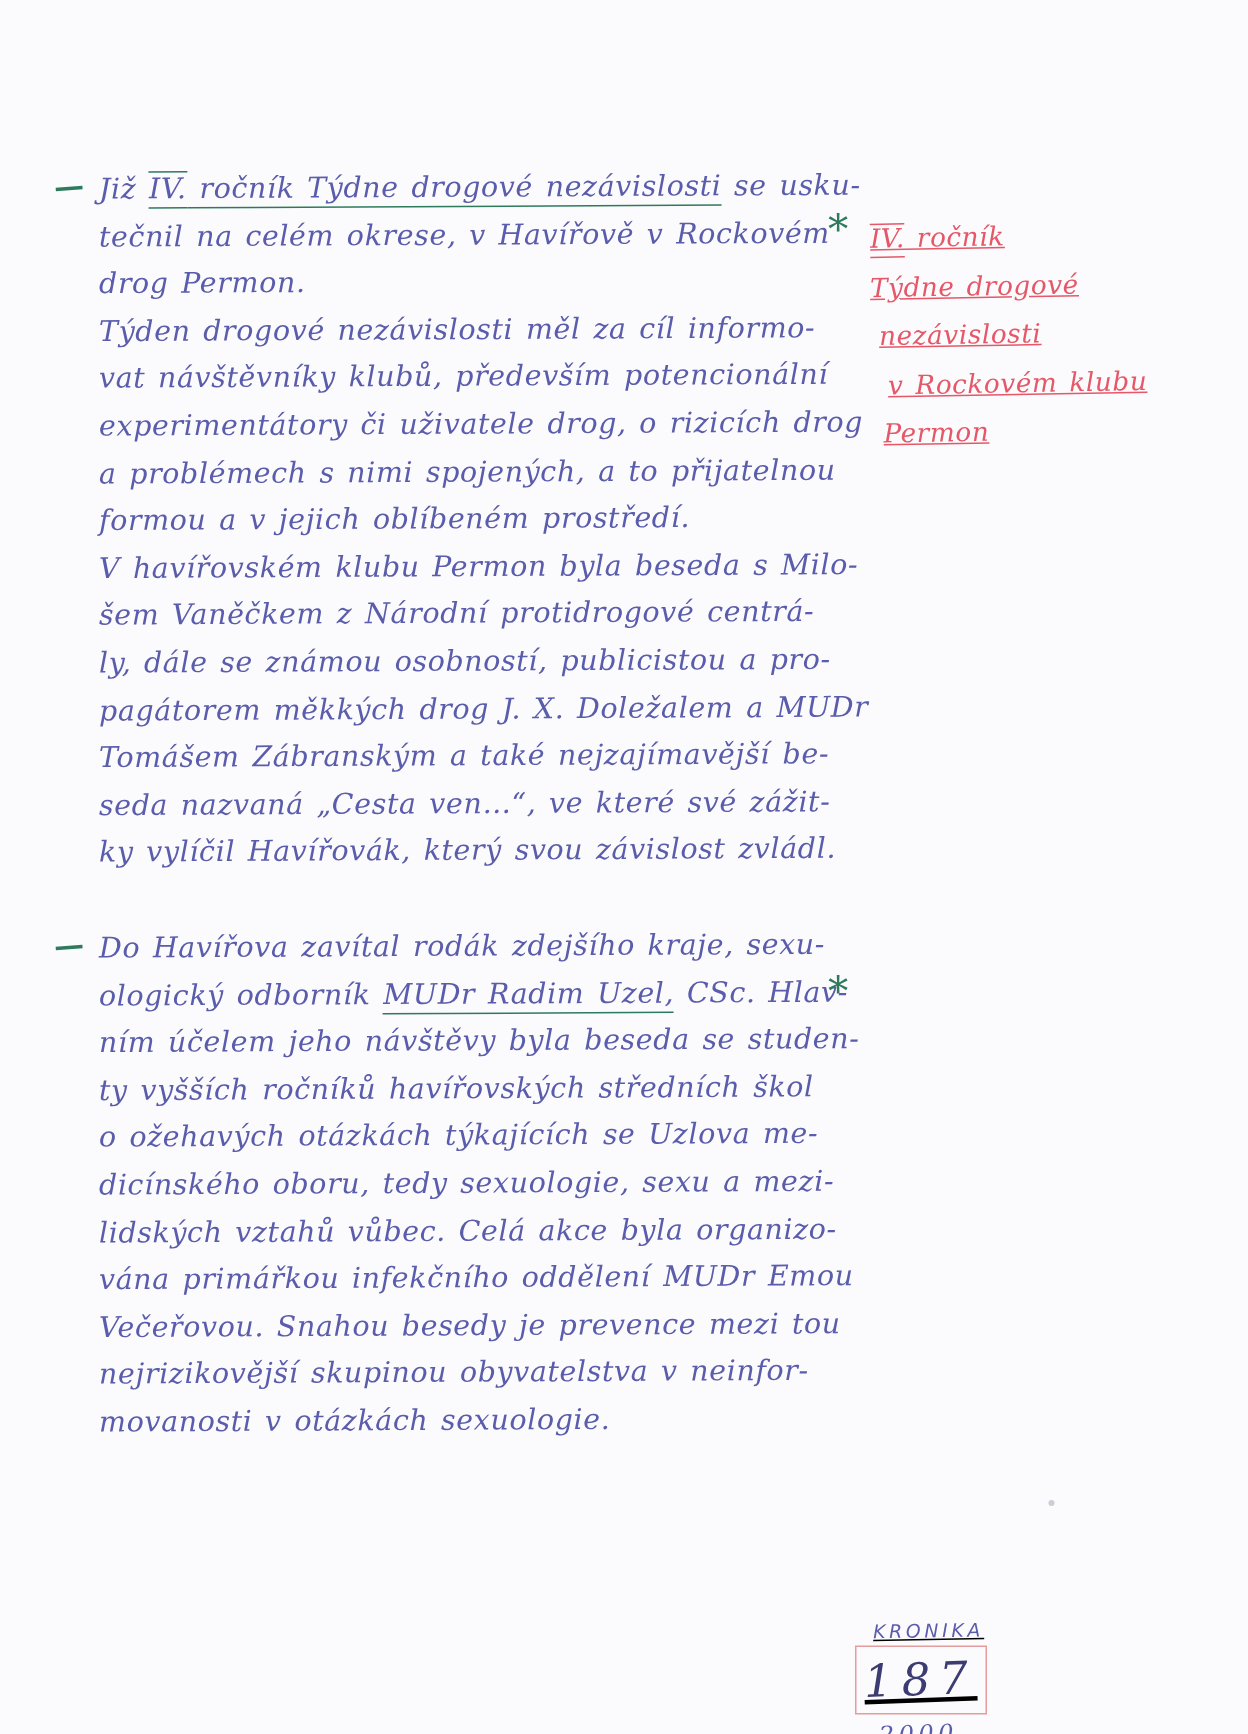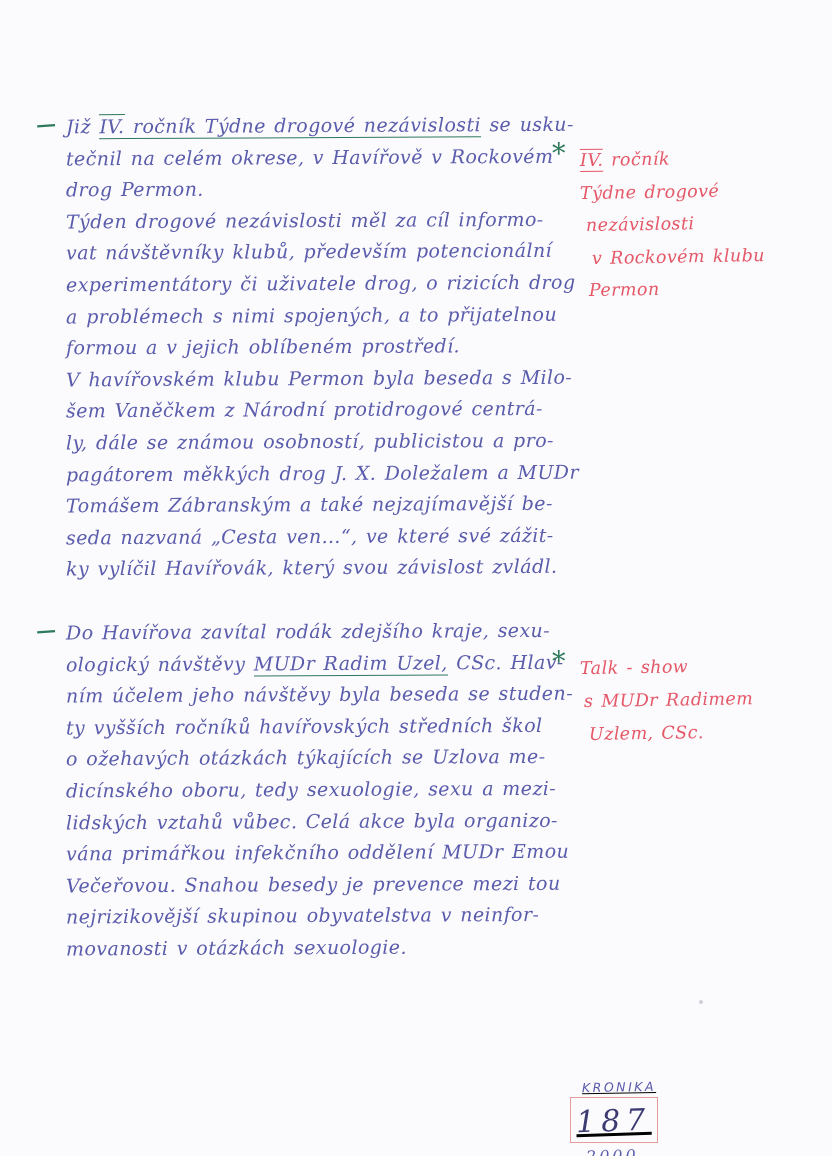--- a/index.html
+++ b/index.html
@@ -53,21 +53,21 @@
   .note-1{top:142px;}
   .note-2{top:650px;}
   .asterisk{
     position:absolute;
     left:0;top:-2px;
     color:var(--green,#2e7a5c);
     font-style:normal;
     font-size:27px;
     line-height:27px;
   }
-  .note .body{margin-left:28px;}
+  .note .body{margin-left:28px;text-decoration:underline;}
   .note .line{
     font-size:17.5px;
     line-height:32.5px;
     white-space:nowrap;
     transform:rotate(-1deg);
   }
   .note .u{border-bottom-color:currentColor;}
   .note .rn{border-top-color:currentColor;}
   .note-2 .line{line-height:33px;}
   
@@ -136,21 +136,21 @@
         <div class="line"><span>Tomášem Zábranským a také nejzajímavější be-</span></div>
         <div class="line"><span>seda nazvaná „Cesta ven…“, ve které své zážit-</span></div>
         <div class="line"><span>ky vylíčil Havířovák, který svou závislost zvládl.</span></div>
       </div>
   </section>
 
   <section class="entry entry-2 hand">
     <span class="dash">—</span>
     <div class="body">
         <div class="line"><span>Do Havířova zavítal rodák zdejšího kraje, sexu-</span></div>
-        <div class="line"><span>ologický návštěvy </span><span class="u">MUDr Radim Uzel,</span><span> CSc. Hlav-</span></div>
+        <div class="line"><span>ologický odborník </span><span class="u">MUDr Radim Uzel,</span><span> CSc. Hlav-</span></div>
         <div class="line"><span>ním účelem jeho návštěvy byla beseda se studen-</span></div>
         <div class="line"><span>ty vyšších ročníků havířovských středních škol</span></div>
         <div class="line"><span>o ožehavých otázkách týkajících se Uzlova me-</span></div>
         <div class="line"><span>dicínského oboru, tedy sexuologie, sexu a mezi-</span></div>
         <div class="line"><span>lidských vztahů vůbec. Celá akce byla organizo-</span></div>
         <div class="line"><span>vána primářkou infekčního oddělení MUDr Emou</span></div>
         <div class="line"><span>Večeřovou. Snahou besedy je prevence mezi tou</span></div>
         <div class="line"><span>nejrizikovější skupinou obyvatelstva v neinfor-</span></div>
         <div class="line"><span>movanosti v otázkách sexuologie.</span></div>
       </div>
@@ -162,25 +162,20 @@
         <div class="line"><span class="u rn">IV.</span><span> ročník</span></div>
         <div class="line"><span>Týdne drogové</span></div>
         <div class="line"><span>nezávislosti</span></div>
         <div class="line"><span>v Rockovém klubu</span></div>
         <div class="line"><span>Permon</span></div>
       </div>
   </aside>
 
   <aside class="note note-2 hand">
     <span class="asterisk">*</span>
-    <div class="body">
-        <div class="line"><span>Talk - show</span></div>
-        <div class="line"><span>s MUDr Radimem</span></div>
-        <div class="line"><span>Uzlem, CSc.</span></div>
-      </div>
   </aside>
 
   <div class="stamp hand">
     <div class="stamp-label">KRONIKA</div>
     <div class="stamp-box">
       <span class="stamp-number">187</span>
     </div>
     <div class="stamp-year">2000</div>
   </div>
 

